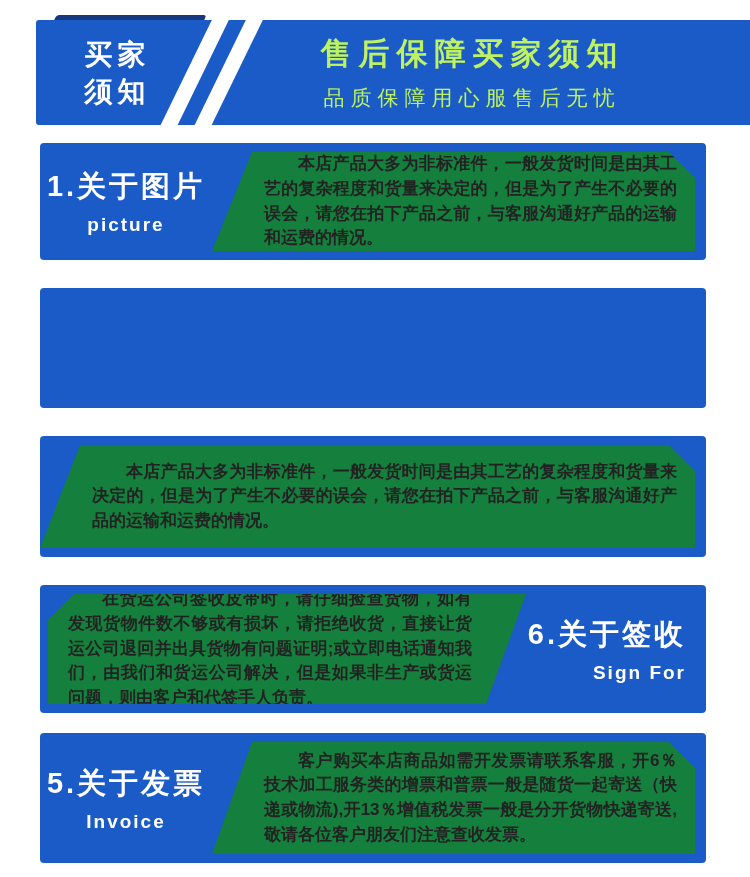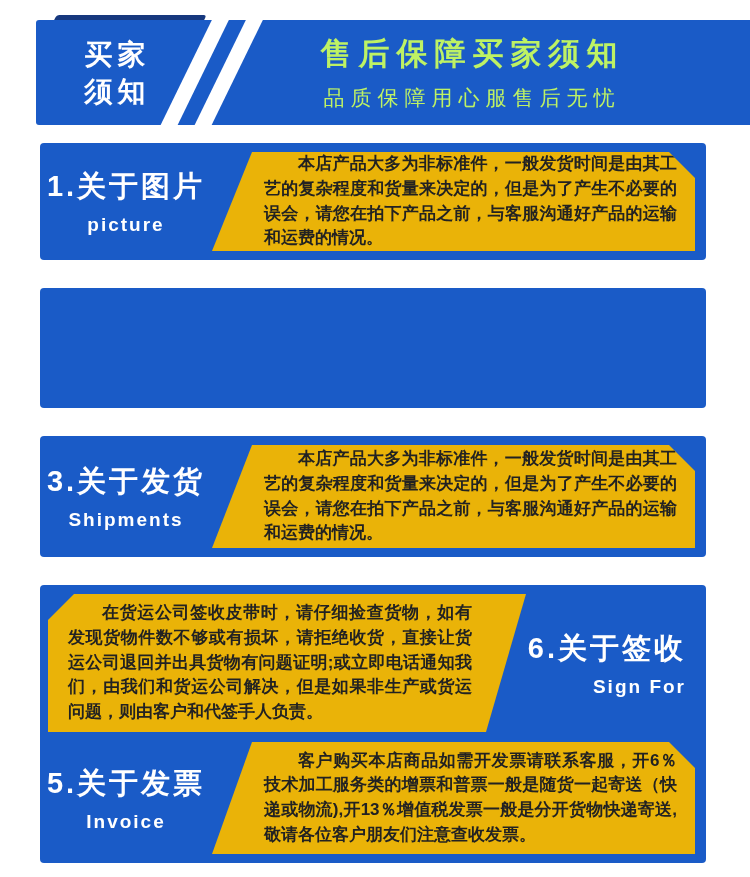--- a/index.html
+++ b/index.html
@@ -34,34 +34,34 @@
   .subtitle{ font-size:21px; font-weight:normal; letter-spacing:6px; text-indent:6px; margin-top:9px; }
 
   
   .section {
     position:absolute; left:40px; width:666px;
     background:#1a5bc7; border-radius:4px; display:flex; overflow:hidden;
   }
   .sec1 { top:143px; height:117px; }
   .sec2 { top:288px; height:120px; }
   .sec3 { top:436px; height:121px; }
-  .sec4 { top:585px; height:156px; }
+  .sec4 { top:585px; height:128px; }
   .sec5 { top:733px; height:130px; }
 
   .label-col {
     display:flex; flex-direction:column; justify-content:center;
     color:#ffffff; flex:0 0 auto;
   }
   .label-left  { width:172px; align-items:center; }
   .label-right { width:180px; align-items:flex-end; padding-right:20px; box-sizing:border-box; }
   .label-cn { font-size:29px; font-weight:bold; letter-spacing:3px; white-space:nowrap; }
   .label-en { font-size:19px; font-weight:bold; letter-spacing:2px; margin-top:7px; }
 
   .panel {
-    flex:1 1 auto; background:#eab308; box-sizing:border-box; overflow:hidden;
+    flex:1 1 auto; background:#15803d; box-sizing:border-box; overflow:hidden;
     display:flex; flex-direction:column; justify-content:center;
   }
   .panel-right {
     margin:9px 11px 9px 0;
     clip-path:polygon(40px 0, calc(100% - 26px) 0, 100% 26px, 100% 100%, 0 100%);
     padding:6px 18px 6px 52px;
   }
   .panel-left {
     margin:9px 0 9px 8px;
     clip-path:polygon(0 26px, 26px 0, 100% 0, calc(100% - 40px) 100%, 0 100%);
@@ -102,24 +102,20 @@
     </div>
     <div class="panel panel-right">
       <p>本店产品大多为非标准件，一般发货时间是由其工艺的复杂程度和货量来决定的，但是为了产生不必要的误会，请您在拍下产品之前，与客服沟通好产品的运输和运费的情况。</p>
     </div>
   </div>
 
   <div class="section sec2">
   </div>
 
   <div class="section sec3">
-    <div class="label-col label-left">
-      <div class="label-cn">3.关于发货</div>
-      <div class="label-en">Shipments</div>
-    </div>
     <div class="panel panel-right">
       <p>本店产品大多为非标准件，一般发货时间是由其工艺的复杂程度和货量来决定的，但是为了产生不必要的误会，请您在拍下产品之前，与客服沟通好产品的运输和运费的情况。</p>
     </div>
   </div>
 
   <div class="section sec4">
     <div class="panel panel-left">
       <p>在货运公司签收皮带时，请仔细捡查货物，如有发现货物件数不够或有损坏，请拒绝收货，直接让货运公司退回并出具货物有问题证明;或立即电话通知我们，由我们和货运公司解决，但是如果非生产或货运问题，则由客户和代签手人负责。</p>
     </div>
     <div class="label-col label-right">

